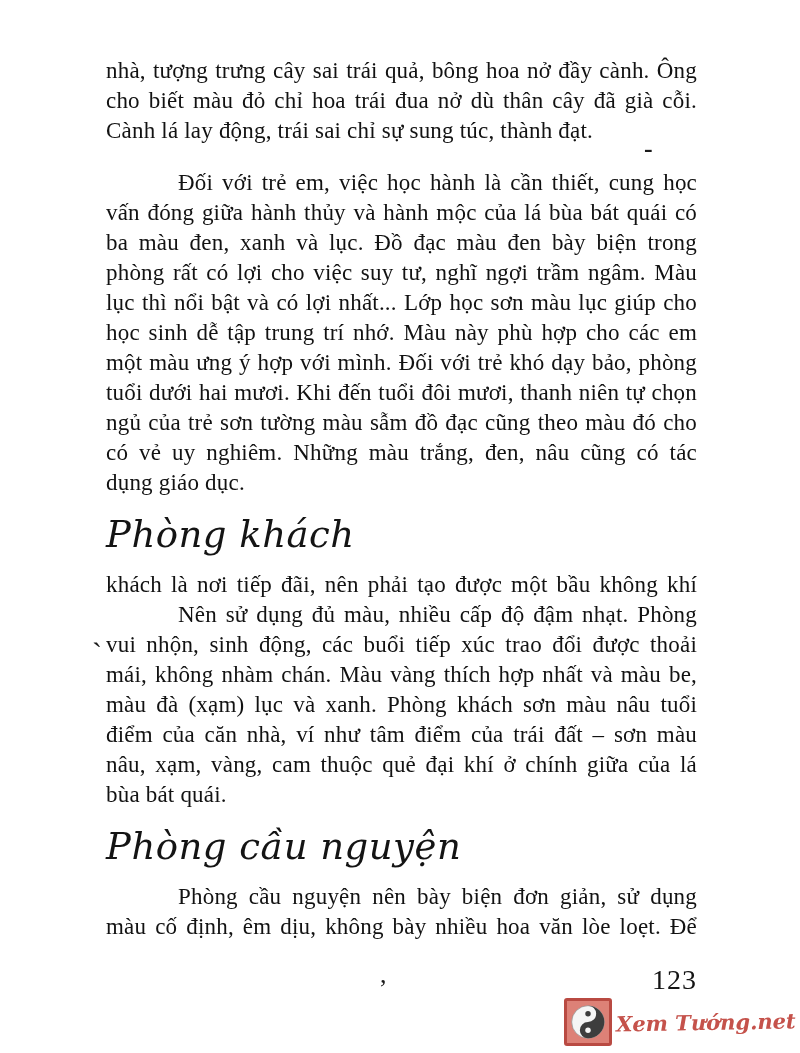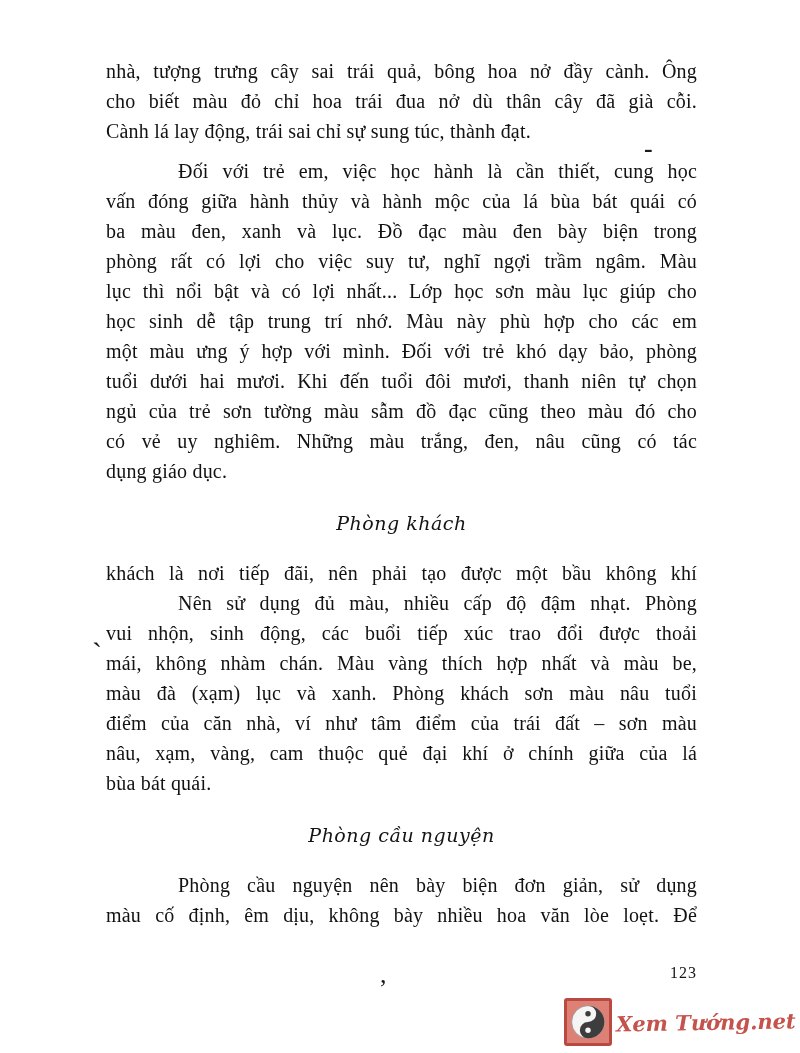--- a/index.html
+++ b/index.html
@@ -9,50 +9,50 @@
     background: #ffffff;
     font-family: "Liberation Serif", serif;
     color: #121212;
     overflow: hidden;
   }
   .content {
     position: absolute;
     left: 106px; top: 56px; width: 591px;
   }
   .para { margin: 0; }
-  .para + .para { margin-top: 10px; }
+  .para + .para { margin-top: 22px; }
   .line {
     height: 30px;
     line-height: 30px;
-    font-size: 20px;
+    font-size: 23px;
     text-align: justify;
     text-align-last: justify;
     white-space: normal;
     letter-spacing: 0.2px;
   }
   .line.first { padding-left: 72px; }
   .line.last { text-align-last: left; }
   .heading {
     margin-top: 14px;
     margin-bottom: 12px;
     height: 46px;
     line-height: 46px;
-    text-align: center;
+    text-align: left;
     font-family: "DejaVu Serif", serif;
     font-style: italic;
-    font-size: 19px;
+    font-size: 37px;
     letter-spacing: 0.5px;
     color: #141414;
   }
   .heading + .para { margin-top: 0; }
   .page-number {
     position: absolute;
     left: 106px; top: 964px; width: 591px;
     text-align: right;
-    font-size: 16px;
+    font-size: 28px;
     letter-spacing: 1px;
     color: #141414;
   }
   .artifact {
     position: absolute;
     font-size: 26px;
     color: #1a1a1a;
     line-height: 1;
   }
   .artifact-dash  { left: 644px; top: 136px; font-weight: bold; }

